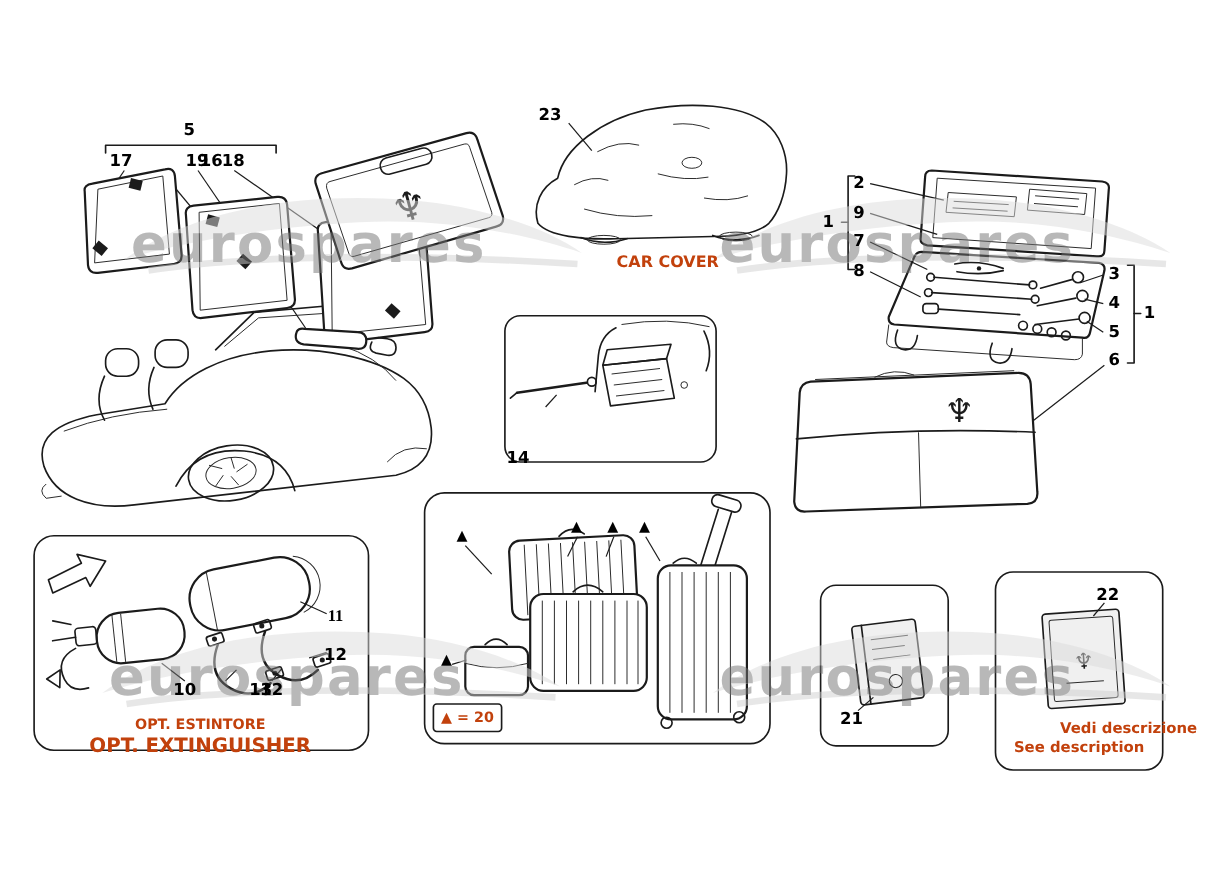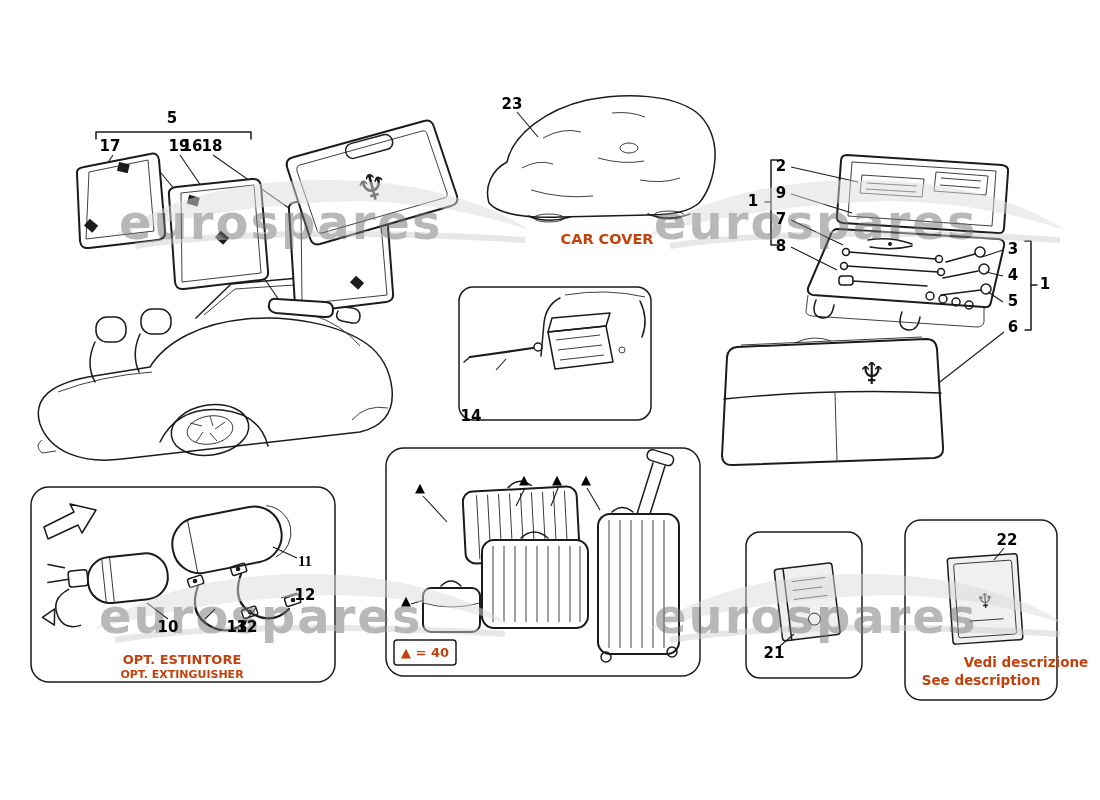--- a/index.html
+++ b/index.html
@@ -280,21 +280,21 @@
     </svg>
     <span class="wm-text">eurospares</span>
   </div>
 
   <span class="pn" style="left:172px; top:118px;">5</span>
   <span class="pn" style="left:110px; top:146px;">17</span>
   <span class="pn" style="left:144px; top:146px;margin-left:48px;">16</span>
   <span class="pn" style="left:179px; top:146px;">19</span>
   <span class="pn" style="left:212px; top:146px;">18</span>
 
-  <span class="pn" style="left:512px; top:104px;text-align:right;">23</span>
+  <span class="pn" style="left:500px; top:104px;text-align:right;">23</span>
   <span class="cap" style="left:607px; top:231px; font-size:14.5px;">CAR COVER</span>
 
   <span class="pn" style="left:781px; top:166px;">2</span>
   <span class="pn" style="left:781px; top:193px;">9</span>
   <span class="pn" style="left:781px; top:219px;">7</span>
   <span class="pn" style="left:781px; top:246px;">8</span>
   <span class="pn" style="left:753px; top:201px;">1</span>
   <span class="pn" style="left:1013px; top:249px;">3</span>
   <span class="pn" style="left:1013px; top:275px;">4</span>
   <span class="pn" style="left:1013px; top:301px;">5</span>
@@ -302,28 +302,28 @@
   <span class="pn" style="left:1045px; top:284px;">1</span>
 
   <span class="pn" style="left:471px; top:378px;margin-top:38px;">14</span>
 
   <span class="pn" style="left:305px; top:561px;font-family:Liberation Serif, serif;">11</span>
   <span class="pn" style="left:305px; top:595px;">12</span>
   <span class="pn" style="left:168px; top:627px;">10</span>
   <span class="pn" style="left:205px; top:627px;margin-left:32px;">13</span>
   <span class="pn" style="left:247px; top:627px;">12</span>
   <span class="cap" style="left:182px; top:652px; font-size:13px;">OPT. ESTINTORE</span>
-  <span class="cap" style="left:182px; top:668px; font-size:11px;">OPT. EXTINGUISHER</span>
+  <span class="cap" style="left:182px; top:668px; font-size:18px;">OPT. EXTINGUISHER</span>
 
   <span class="tri" style="left:420px; top:487px;">▲</span>
   <span class="tri" style="left:524px; top:479px;">▲</span>
   <span class="tri" style="left:557px; top:479px;">▲</span>
   <span class="tri" style="left:586px; top:479px;">▲</span>
   <span class="tri" style="left:406px; top:600px;">▲</span>
-  <span class="cap" style="left:425px; top:645px; font-size:13px;">▲ = 40</span>
+  <span class="cap" style="left:425px; top:645px; font-size:13px;">▲ = 20</span>
 
   <span class="pn" style="left:774px; top:653px;">21</span>
 
   <span class="pn" style="left:1007px; top:540px;">22</span>
   <span class="cap" style="left:981px; top:654px; font-size:13.5px;margin-left:45px;">Vedi descrizione</span>
   <span class="cap" style="left:981px; top:672px; font-size:13.5px;">See description</span>
 
 </div>
 
 </body></html>

